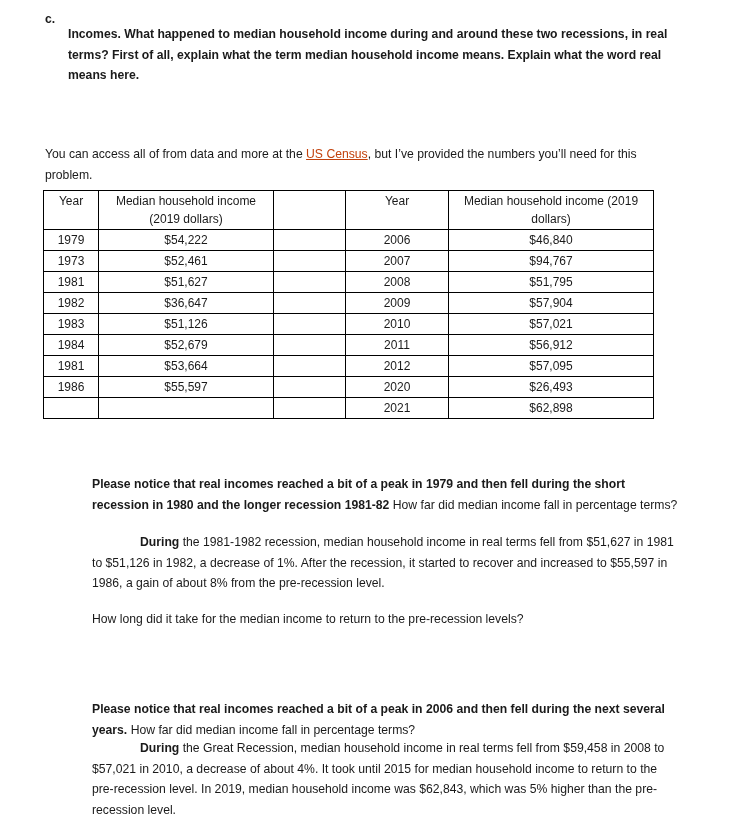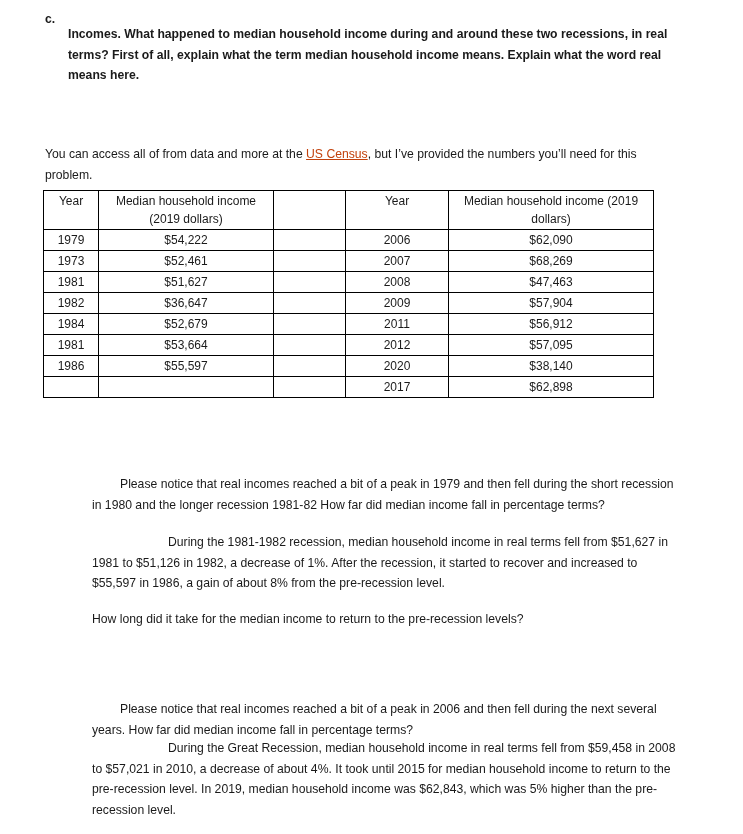--- a/index.html
+++ b/index.html
@@ -24,21 +24,21 @@
   table.data tr.hdr td { height: 37px; line-height: 18px; padding-top: 1px; }
   .c1 { width: 54px; } .c2 { width: 174px; } .c3 { width: 71px; }
   .c4 { width: 102px; } .c5 { width: 204px; }
   .para { left: 92px; width: 590px; line-height: 20.5px; }
   .p1 { top: 474px; }
   .p2 { top: 532px; }
   .p3 { top: 609px; }
   .p4 { top: 699px; }
   .p5 { top: 738px; }
   .indent { display: inline-block; width: 48px; }
-  b { font-weight: normal; margin-left: 28px; }
+  b { font-weight: bold; }
 </style>
 </head>
 <body>
 
 <div class="abs q-label">c.</div>
 <div class="abs q-text">Incomes. What happened to median household income during and around these two recessions, in real terms? First of all, explain what the term median household income means. Explain what the word real means here.</div>
 
 <div class="abs intro">
   <span>You can access all of from data and more at the </span><a>US Census</a><span>, but I’ve provided the numbers you’ll need for this problem.</span>
 </div>
@@ -50,69 +50,76 @@
     <td class="c2">Median household income (2019 dollars)</td>
     <td class="c3"></td>
     <td class="c4">Year</td>
     <td class="c5">Median household income (2019 dollars)</td>
   </tr>
   <tr>
         <td>1979</td>
         <td>$54,222</td>
         <td></td>
         <td>2006</td>
-        <td>$62,090</td>
+        <td>$46,840</td>
       </tr>
   <tr>
         <td>1973</td>
         <td>$52,461</td>
         <td></td>
         <td>2007</td>
-        <td>$68,269</td>
+        <td>$94,767</td>
       </tr>
   <tr>
         <td>1981</td>
         <td>$51,627</td>
         <td></td>
         <td>2008</td>
-        <td>$47,463</td>
+        <td>$51,795</td>
       </tr>
   <tr>
         <td>1982</td>
         <td>$36,647</td>
         <td></td>
         <td>2009</td>
         <td>$57,904</td>
+      </tr>
+  <tr>
+        <td>1983</td>
+        <td>$51,126</td>
+        <td></td>
+        <td>2010</td>
+        <td>$57,021</td>
       </tr>
   <tr>
         <td>1984</td>
         <td>$52,679</td>
         <td></td>
         <td>2011</td>
         <td>$56,912</td>
       </tr>
   <tr>
         <td>1981</td>
         <td>$53,664</td>
         <td></td>
         <td>2012</td>
         <td>$57,095</td>
       </tr>
   <tr>
         <td>1986</td>
         <td>$55,597</td>
         <td></td>
         <td>2020</td>
-        <td>$38,140</td>
+        <td>$26,493</td>
       </tr>
   <tr>
         <td></td>
         <td></td>
         <td></td>
-        <td>2017</td>
+        <td>2021</td>
         <td>$62,898</td>
       </tr>
 </tbody>
   </table>
 
 <div class="abs para p1">
   <b>Please notice that real incomes reached a bit of a peak in 1979 and then fell during the short recession in 1980 and the longer recession 1981-82</b><span> How far did median income fall in percentage terms?</span>
 </div>
 <div class="abs para p2">
   <span class="indent"></span><b>During</b><span> the 1981-1982 recession, median household income in real terms fell from $51,627 in 1981 to $51,126 in 1982, a decrease of 1%. After the recession, it started to recover and increased to $55,597 in 1986, a gain of about 8% from the pre-recession level.</span>

